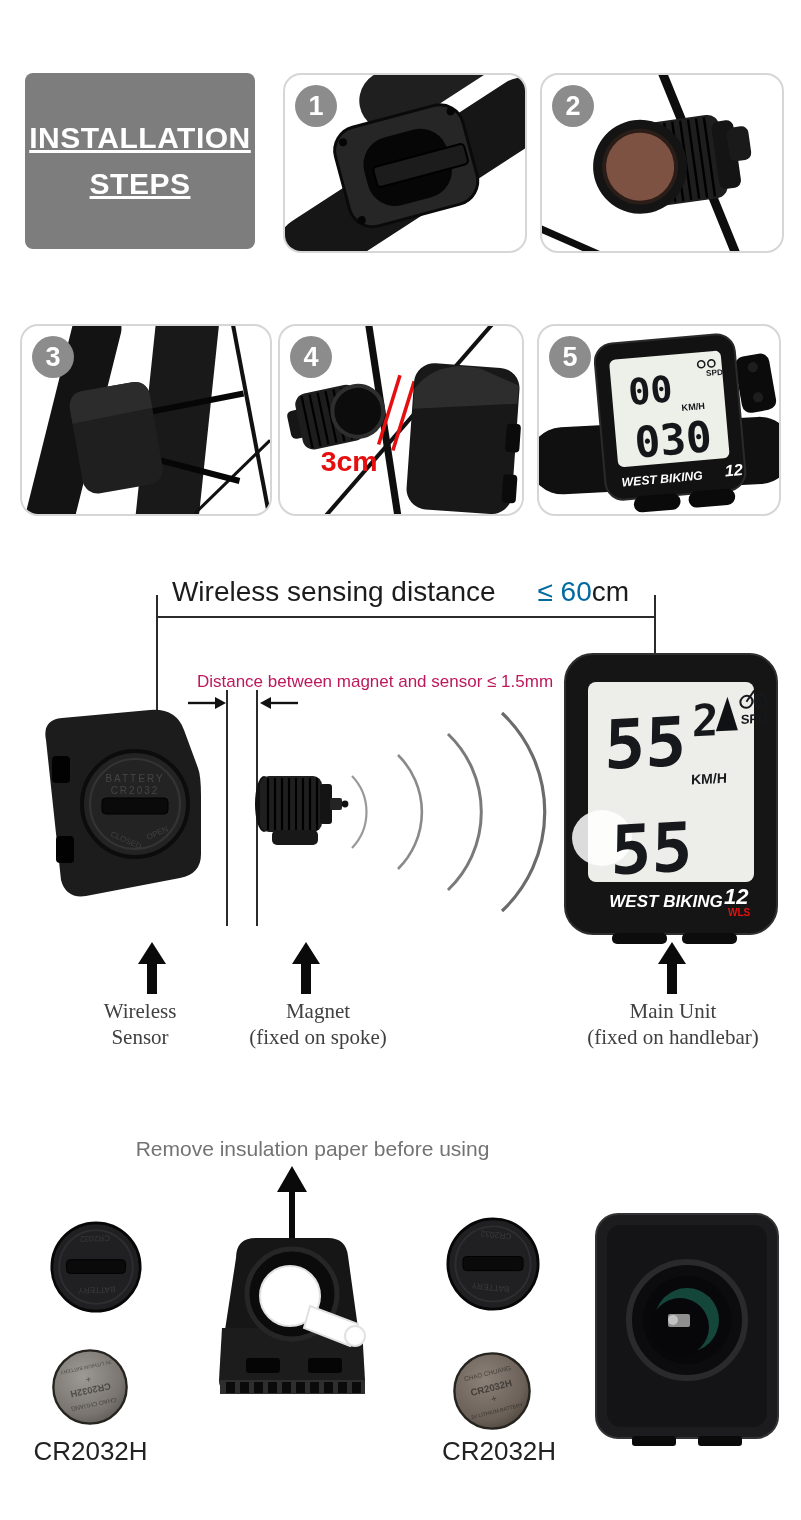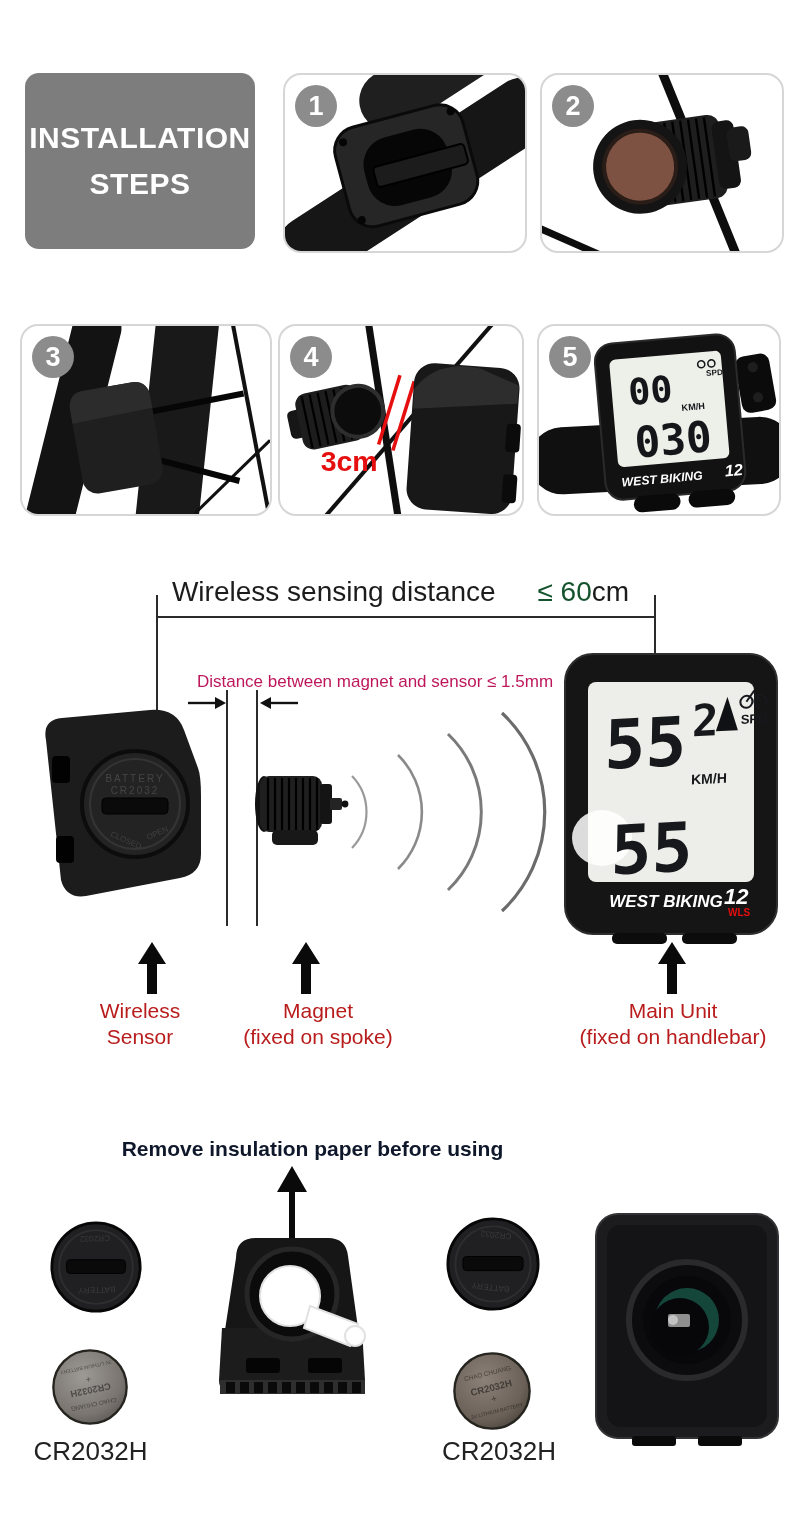--- a/index.html
+++ b/index.html
@@ -1,35 +1,35 @@
 <!DOCTYPE html>
 <html><head>
 <meta charset="utf-8">
 <style>
   html,body{margin:0;padding:0;background:#fff;}
   #canvas{position:relative;width:801px;height:1520px;background:#ffffff;
           font-family:"Liberation Sans",sans-serif;overflow:hidden;}
   .abs{position:absolute;}
   
-  .steps-box{background:#7d7d7d;border-radius:14px;display:flex;flex-direction:column;
+  .steps-box{background:#7d7d7d;border-radius:8px;display:flex;flex-direction:column;
              justify-content:center;align-items:center;color:#fff;font-weight:bold;
-             font-size:30px;letter-spacing:.5px;line-height:1.55;text-align:center;}
+             font-size:30px;letter-spacing:.5px;line-height:1.55;text-align:center;text-decoration:underline;}
   
   .card{border:2px solid #d6d6d6;border-radius:18px;background:#fff;overflow:hidden;}
   .card svg{display:block;width:100%;height:100%;}
   .badge{position:absolute;top:10px;left:10px;width:42px;height:42px;border-radius:50%;
          background:#8c8c8c;color:#fff;font-weight:bold;font-size:27px;display:flex;
          align-items:center;justify-content:center;z-index:3;}
   
   .line{background:#2b2b2b;}
   .title{font-size:28px;color:#1c1c1c;text-align:center;white-space:nowrap;}
-  .title .red{color:#14532d;margin-left:34px;}
+  .title .red{color:#0369a1;margin-left:34px;}
   .gap-note{font-size:17px;color:#be185d;text-align:center;white-space:nowrap;}
-  .part-label{font-size:21px;color:#b91c1c;text-align:center;line-height:1.25;}
-  .caption{font-size:21px;color:#0f172a;text-align:center;white-space:nowrap;font-weight:bold;}
+  .part-label{font-size:21px;color:#404040;text-align:center;line-height:1.25;font-family:Liberation Serif, serif;}
+  .caption{font-size:21px;color:#737373;text-align:center;white-space:nowrap;}
   .cr-label{font-size:26px;color:#222;text-align:center;}
   .lcd{font-family:"DejaVu Sans Mono",monospace;font-weight:bold;}
 </style>
 </head>
 <body>
 
 <div id="canvas">
 
   <div class="abs steps-box" style="left:25px;top:73px;width:230px;height:176px;">
     <div>INSTALLATION</div>

